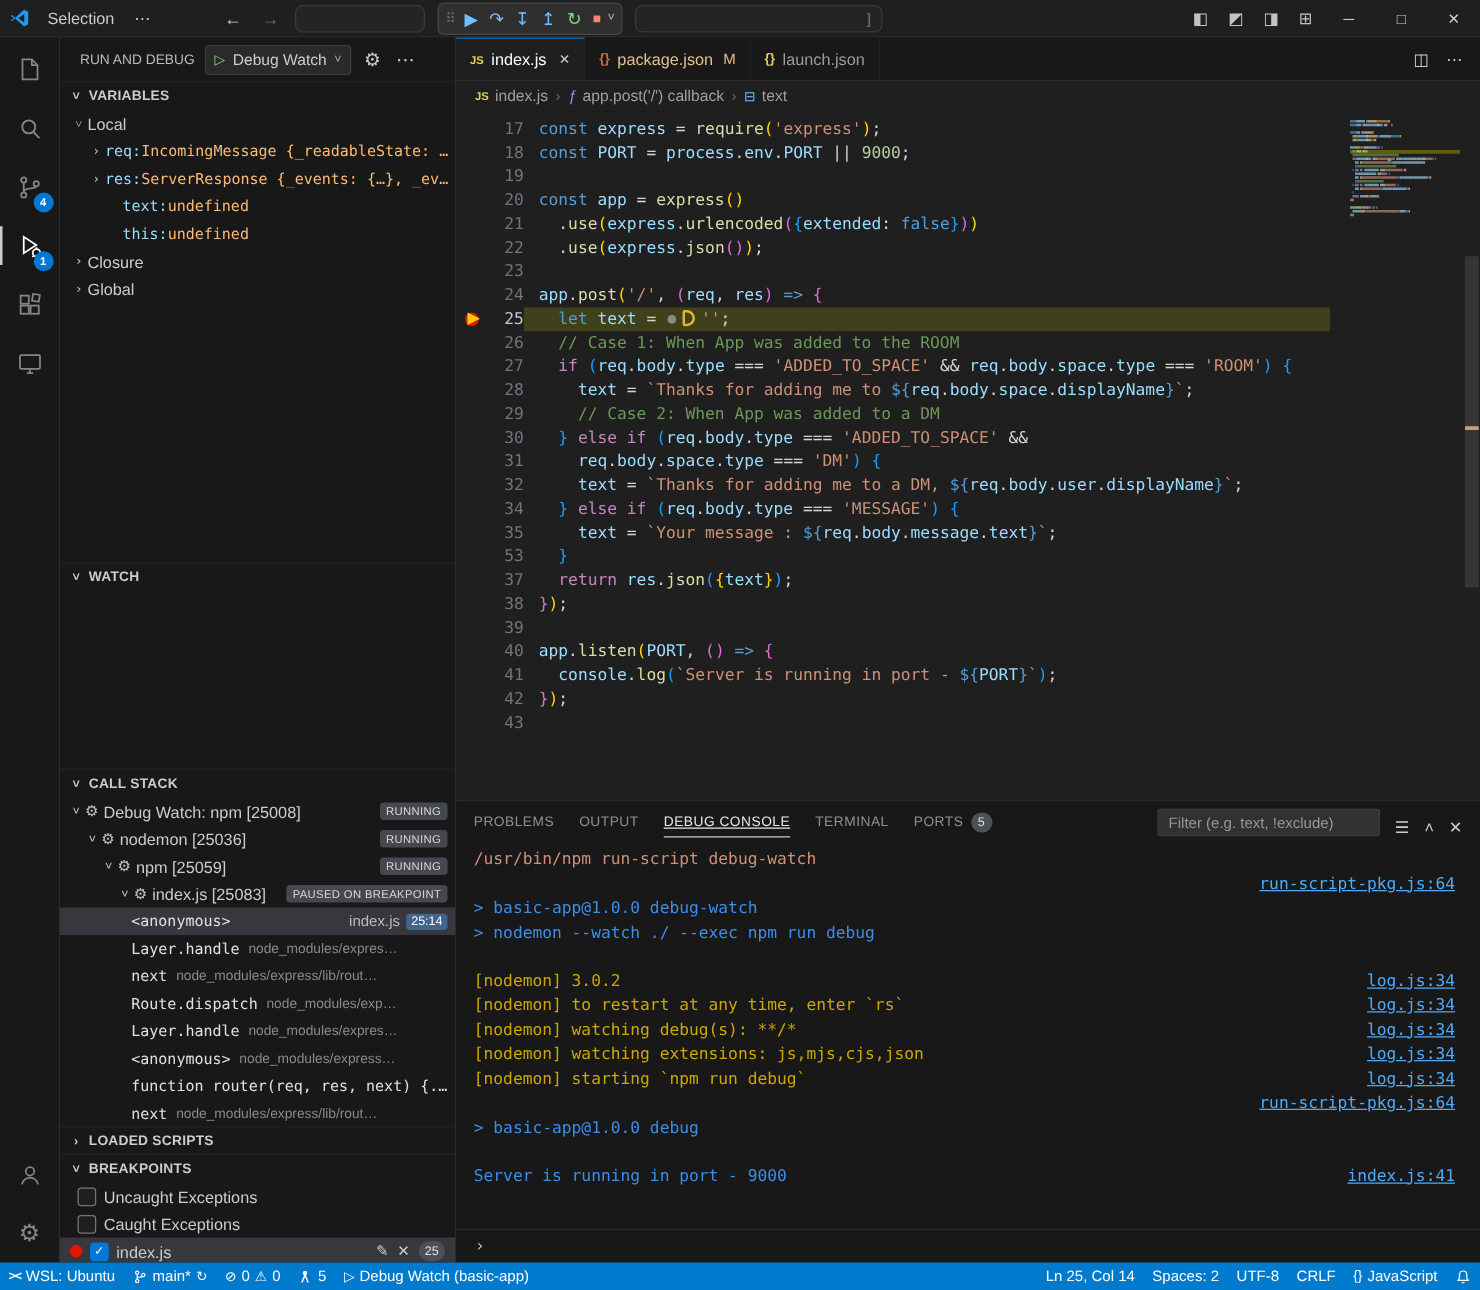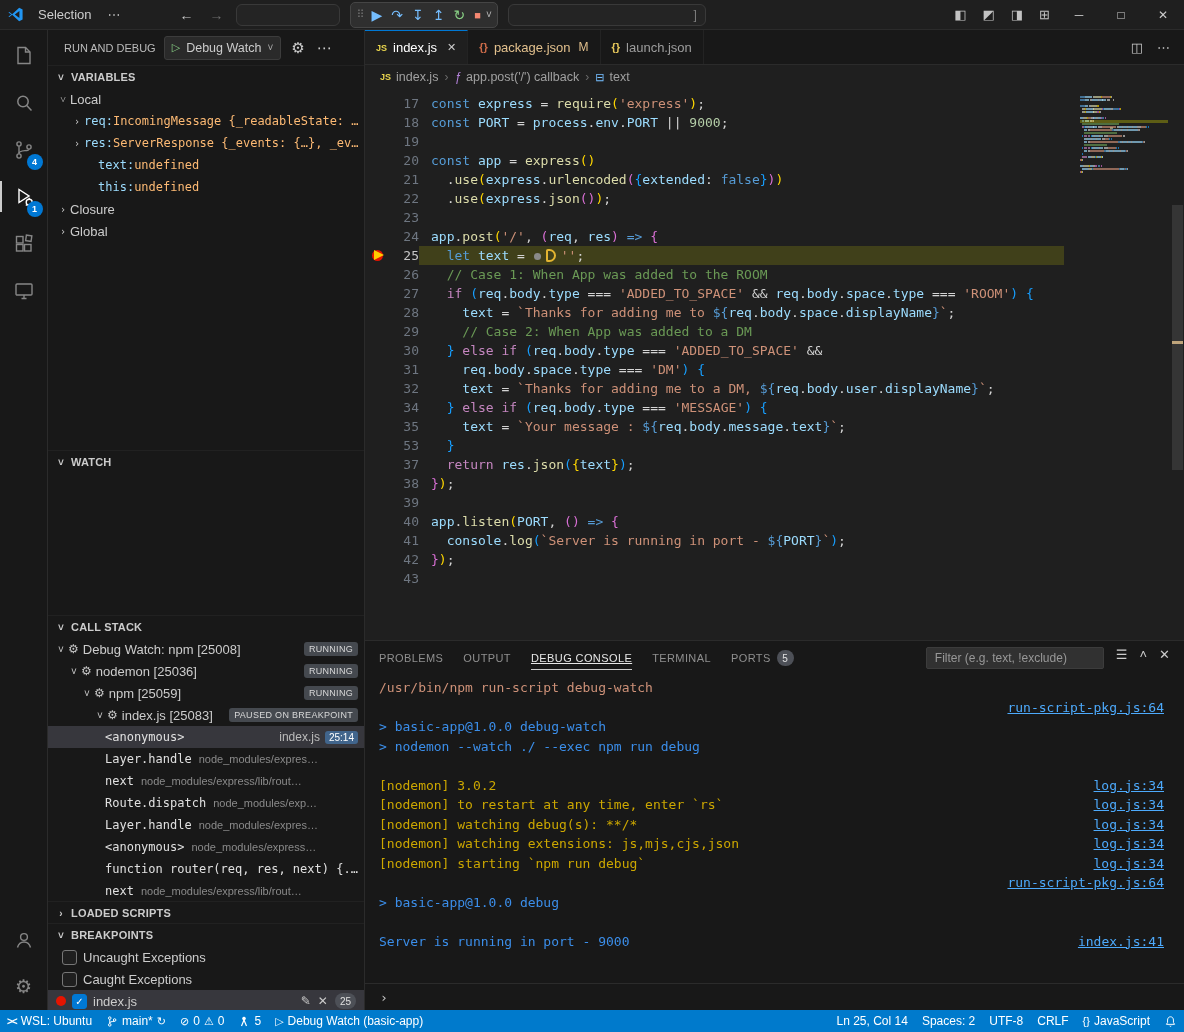--- a/index.html
+++ b/index.html
@@ -121,21 +121,21 @@
   .v-scrollbar { position:absolute; right:1px; top:116px; width:11px; height:265px; background:#474747; opacity:.55; }
   .ov-marker { position:absolute; right:1px; width:11px; height:3px; background:#e2c08d; opacity:.8; }
 
   
   .panel { height:370px; flex:none; background:#181818; border-top:1px solid #2b2b2b; display:flex; flex-direction:column; }
   .panel-tabs { height:34px; flex:none; display:flex; align-items:center; padding:0 14px; gap:20px; }
   .ptab { position:relative; height:34px; display:flex; align-items:center; gap:6px; font-size:11px; letter-spacing:.4px; color:#8f8f8f; }
   .ptab.active { color:#e7e7e7;text-decoration:underline; }
   .ptab.active::after { content:""; position:absolute; left:0; right:0; bottom:5px; height:1.5px; background:#cccccc; }
   .ptab-badge { background:#4d5057; color:#e0e0e0; border-radius:9px; min-width:17px; height:16px; display:flex; align-items:center; justify-content:center; font-size:10px; padding:0 4px; }
-  .panel-actions { margin-left:auto; display:flex; align-items:flex-start; gap:12px; }
+  .panel-actions { margin-left:auto; display:flex; align-items:flex-end; gap:12px; }
   .filter-input { width:178px; height:22px; background:#313131; border:1px solid #3c3c3c; border-radius:2px; color:#cccccc; font-size:12px; padding:0 8px; font-family:"Liberation Sans",sans-serif; }
   .filter-input::placeholder { color:#989898; }
   .pa-icon { color:#cccccc; font-size:13px; }
   .console { flex:1; overflow:hidden; padding:3px 0 0 14px; font-family:"DejaVu Sans Mono",monospace; font-size:13px; }
   .console-row { display:flex; height:19.5px; line-height:19.5px; white-space:pre; }
   .console-text { flex:1; overflow:hidden; }
   .c-cmd { color:#ce9178; } .c-info { color:#3b8eea; } .c-warn { color:#cca700; } .c-plain { color:#cccccc; }
   .console-link { color:#4daafc; text-decoration:underline; padding-right:20px; flex:none; }
   .console-input { height:27px; flex:none; border-top:1px solid #2b2b2b; display:flex; align-items:center; padding-left:15px; font-family:"DejaVu Sans Mono",monospace; color:#c5c5c5; font-size:13px; }
 

